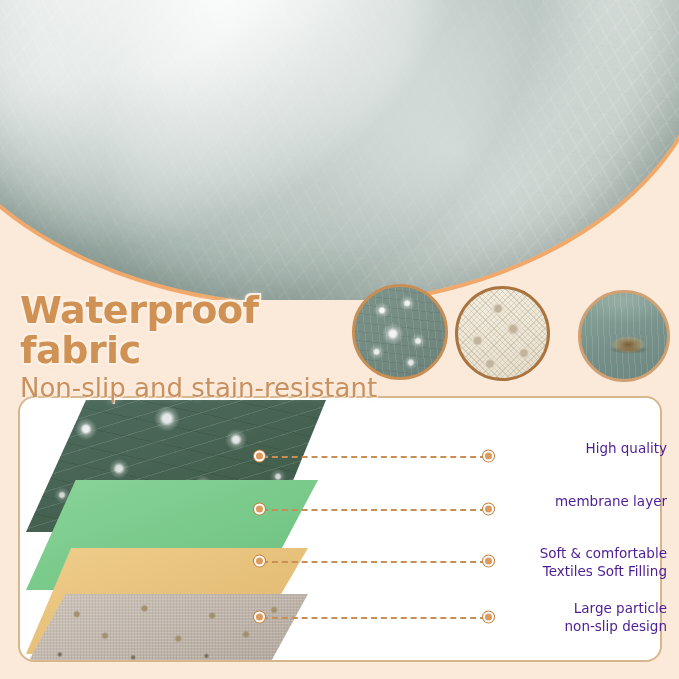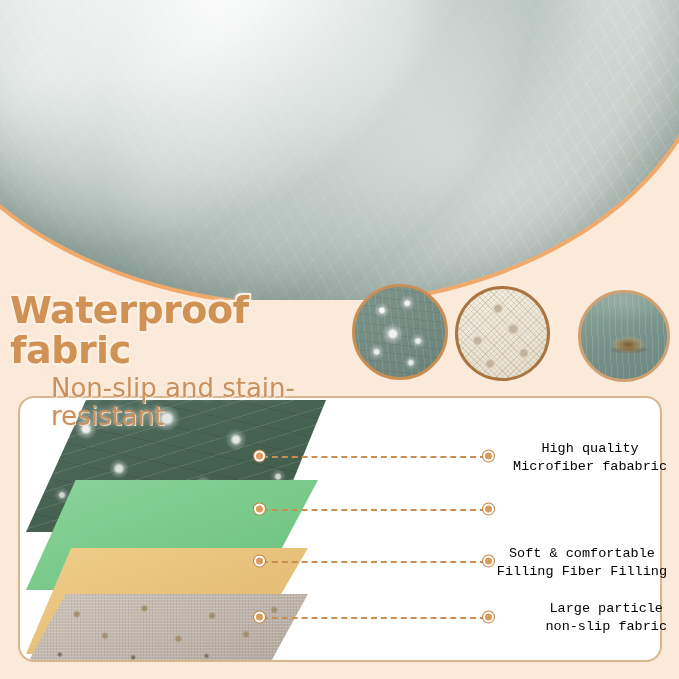--- a/index.html
+++ b/index.html
@@ -34,34 +34,33 @@
       radial-gradient(circle at 30% 80%, rgba(255,255,255,.6) 0%, rgba(255,255,255,.14) 26%, rgba(0,0,0,0) 56%),
       repeating-linear-gradient(62deg, rgba(255,255,255,.10) 0 2px, rgba(0,0,0,0) 2px 13px),
       repeating-linear-gradient(-48deg, rgba(255,255,255,.09) 0 2px, rgba(0,0,0,0) 2px 17px),
       repeating-linear-gradient(8deg, rgba(0,0,0,.05) 0 1px, rgba(0,0,0,0) 1px 22px),
       radial-gradient(ellipse at 40% 30%, #92a89d 0%, #85998f 45%, #74897f 100%);
     box-shadow:inset 0 0 60px rgba(40,60,55,.28);
   }
 
   
   #heading-block{
-    position:absolute; left:10px; top:290px; width:360px; z-index:6;
+    position:absolute; left:20px; top:290px; width:360px; z-index:6;
   }
   #headline{
     font-size:38px; font-weight:bold; letter-spacing:-.5px;
     color:#cf9254; line-height:1.06;
     text-shadow:
       -1.6px -1.6px 0 #fdf0e4, 1.6px -1.6px 0 #fdf0e4,
       -1.6px  1.6px 0 #fdf0e4, 1.6px  1.6px 0 #fdf0e4,
        0 0 7px rgba(253,240,228,.95);
   }
   #subhead{
     margin-top:3px; font-size:26px; color:#c8915f; line-height:1.1;
     text-shadow:0 0 6px rgba(253,240,228,.95), 1px 1px 0 rgba(253,240,228,.8);
-    margin-left:41px;
   }
 
   
   .inset-circle{
     position:absolute; border-radius:50%; overflow:hidden; z-index:7;
   }
   #inset-beading{
     left:352px; top:284px; width:96px; height:96px;
     border:3px solid #c98e53;
     background:
@@ -167,22 +166,22 @@
     background:#dc9a5c; border:2px solid #ffffff;
     top:50%; transform:translateY(-50%);
     box-shadow:0 0 0 1px #c1803f;
   }
   .leader-dot.left{ left:0; }
   .leader-dot.right{ right:0; }
 
   
   .callout-label{
     position:absolute; z-index:8;
-    text-align:center; right:12px;
-    font-size:13.5px; color:#000000; line-height:1.33;font-family:Liberation Mono, monospace;
+    text-align:right; right:12px;
+    font-size:13.5px; color:#4c1d95; line-height:1.33;
   }
 </style>
 </head>
 <body>
 
 <div id="hero-section">
   <div id="hero-photo"></div>
 </div>
 
 <div id="heading-block">
@@ -217,24 +216,24 @@
   <div class="leader-dot right"></div>
 </div>
 <div class="leader" style="left:254px; top:611px; width:240px; height:12px;">
   <div class="leader-line" style="left:8px; right:8px;"></div>
   <div class="leader-dot left"></div>
   <div class="leader-dot right"></div>
 </div>
 
 <div class="callout-label" style="top:440px;">
   <div>High quality</div>
-  <div>Microfiber fababric</div>
 </div>
 <div class="callout-label" style="top:493px;">
+  <div>membrane layer</div>
 </div>
 <div class="callout-label" style="top:545px;">
   <div>Soft &amp; comfortable</div>
-  <div>Filling Fiber Filling</div>
+  <div>Textiles Soft Filling</div>
 </div>
 <div class="callout-label" style="top:600px;">
   <div>Large particle</div>
-  <div>non-slip fabric</div>
+  <div>non-slip design</div>
 </div>
 
 </body></html>

